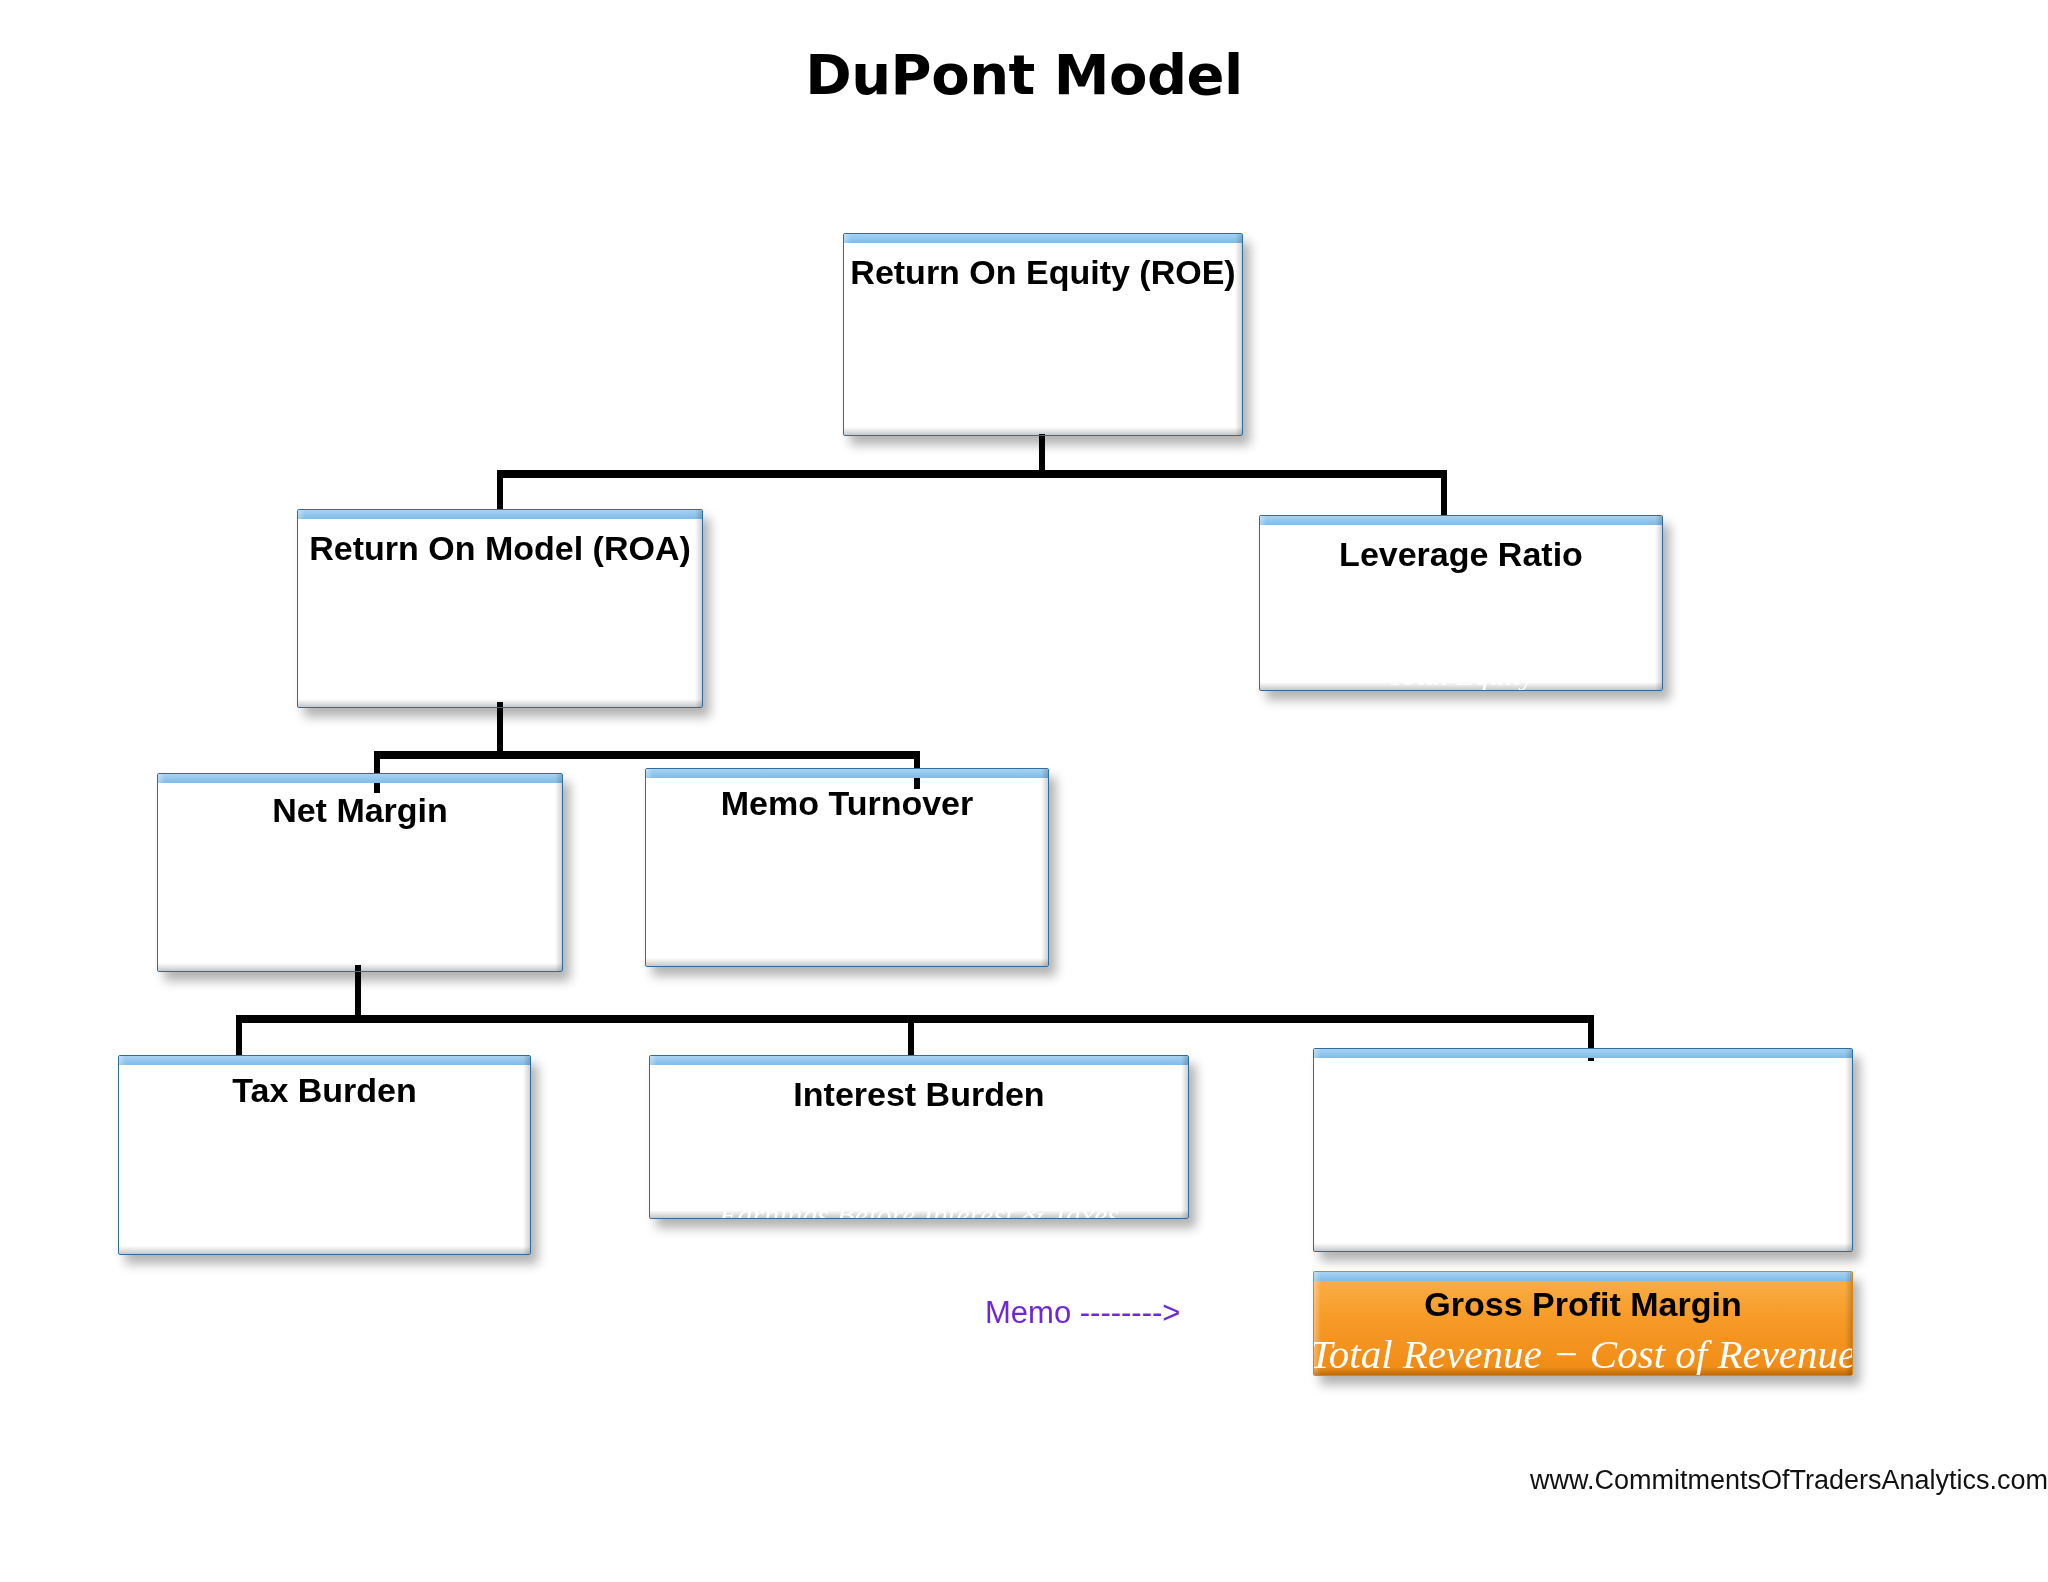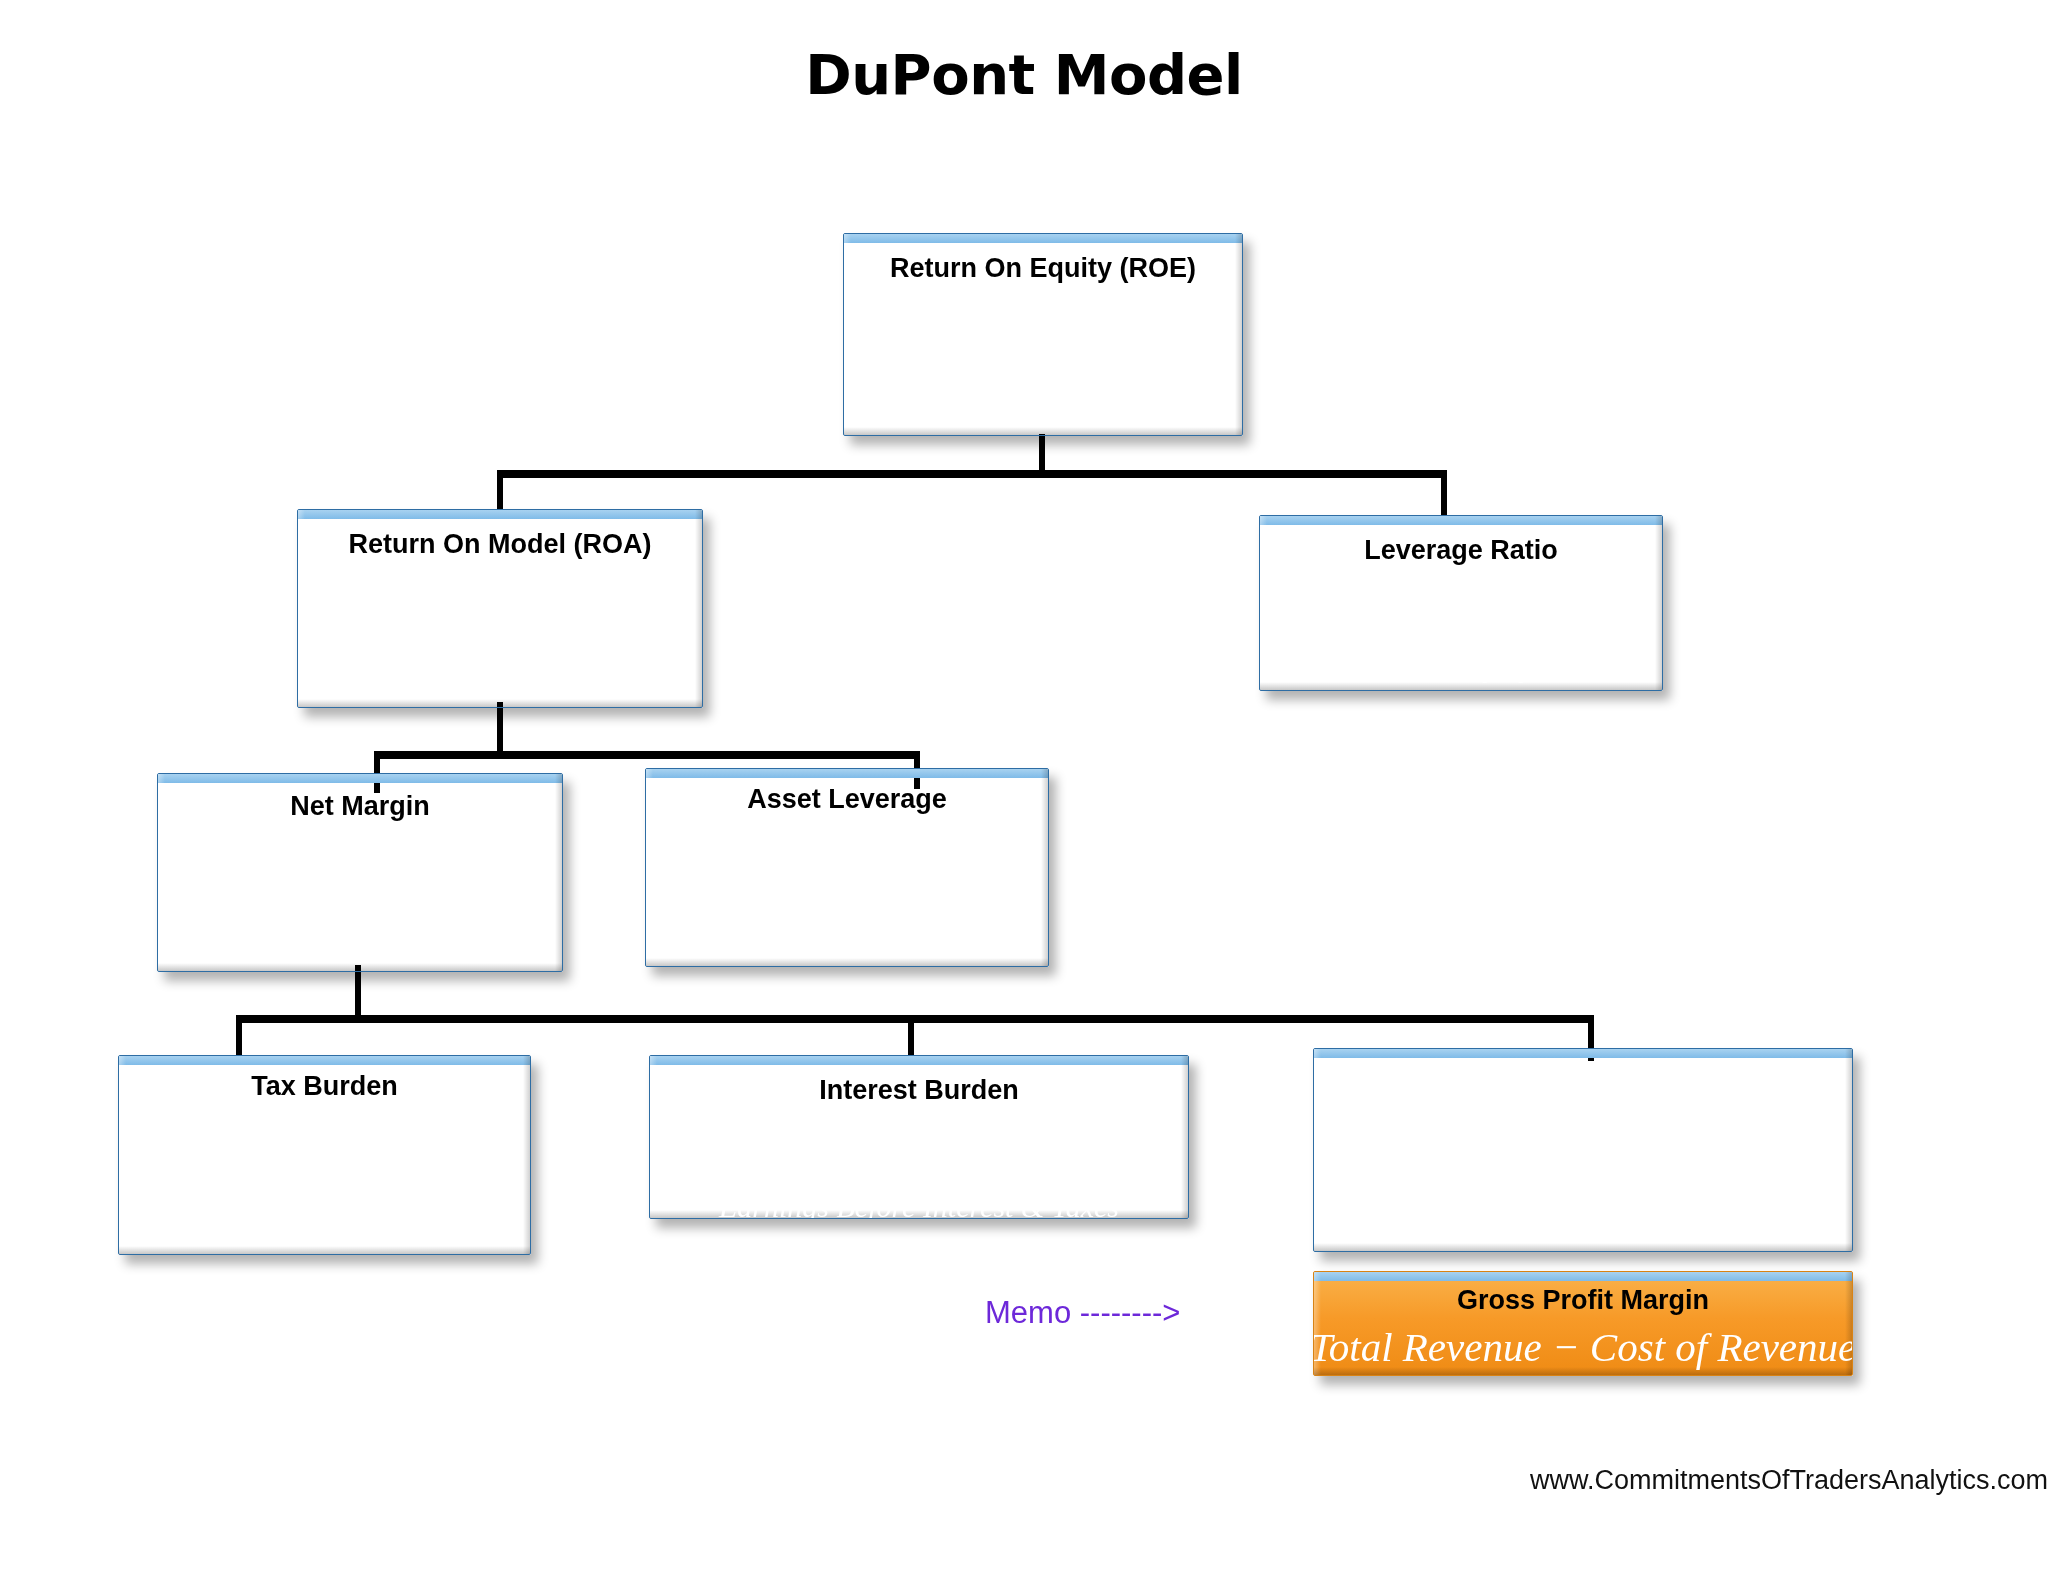--- a/index.html
+++ b/index.html
@@ -92,21 +92,21 @@
     width: 100%;
     height: 100%;
     display: flex;
     flex-direction: column;
     align-items: center;
   }
 
   .node-title {
     font-family: "Liberation Sans", sans-serif;
     font-weight: bold;
-    font-size: 27px;
+    font-size: 34px;
     color: #000000;
     text-align: center;
     line-height: 1.1;
     width: 100%;
   }
 
   .fraction {
     display: flex;
     flex-direction: column;
     align-items: center;
@@ -253,21 +253,21 @@
       </div>
     </div>
   </div>
 
   <div class="node blue" style="left:645px; top:768px; width:404px; height:199px;">
     <div class="bevel-top"></div>
     <div class="bevel-left"></div>
     <div class="bevel-right"></div>
     <div class="bevel-bottom"></div>
     <div class="node-inner" style="padding-top:16px;">
-      <div class="node-title">Asset Leverage</div>
+      <div class="node-title">Memo Turnover</div>
       <div class="fraction" style="margin-top:22px; width:228px;">
         <div class="num">Total Revenue</div>
         <div class="bar"></div>
         <div class="den">Total Assets</div>
       </div>
     </div>
   </div>
 
   <div class="node blue" style="left:118px; top:1055px; width:413px; height:200px;">
     <div class="bevel-top"></div>

